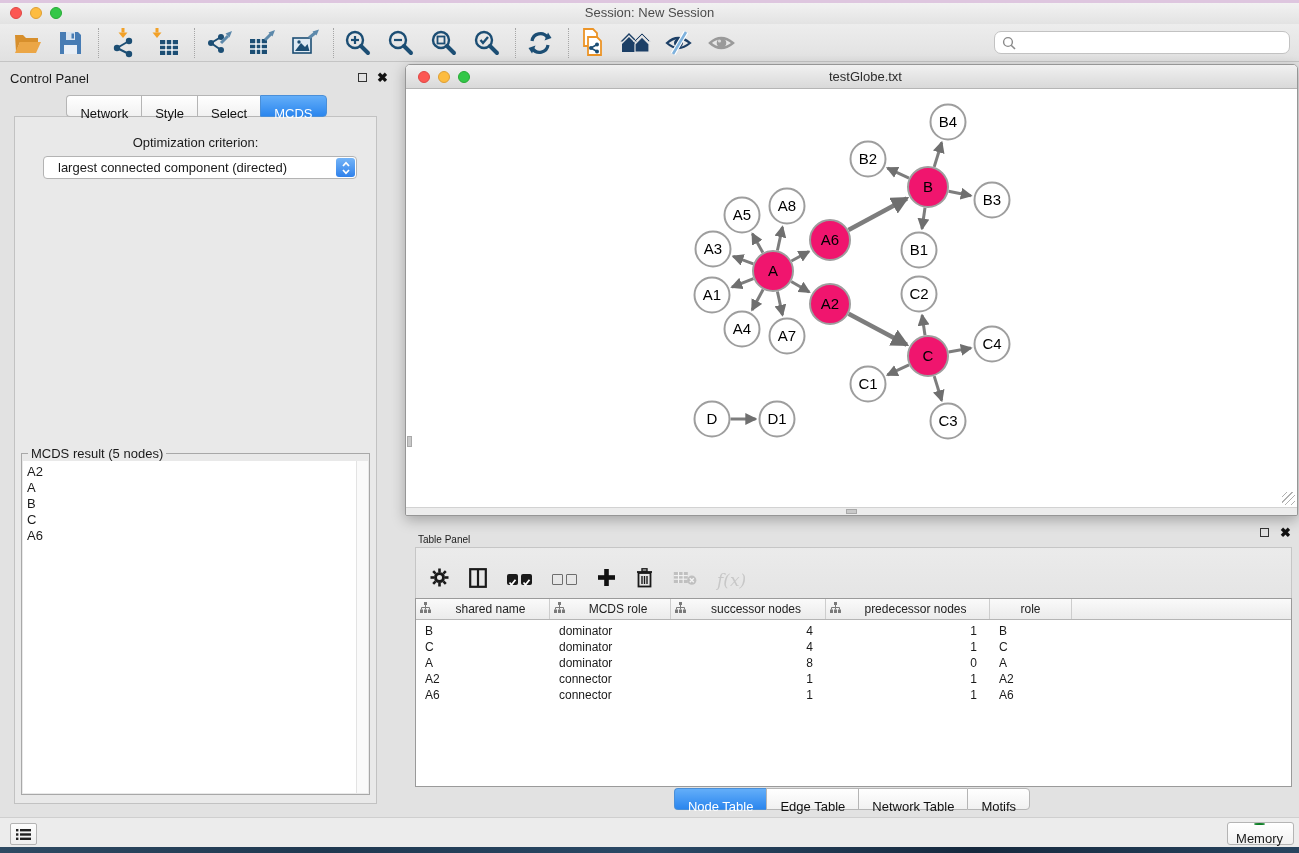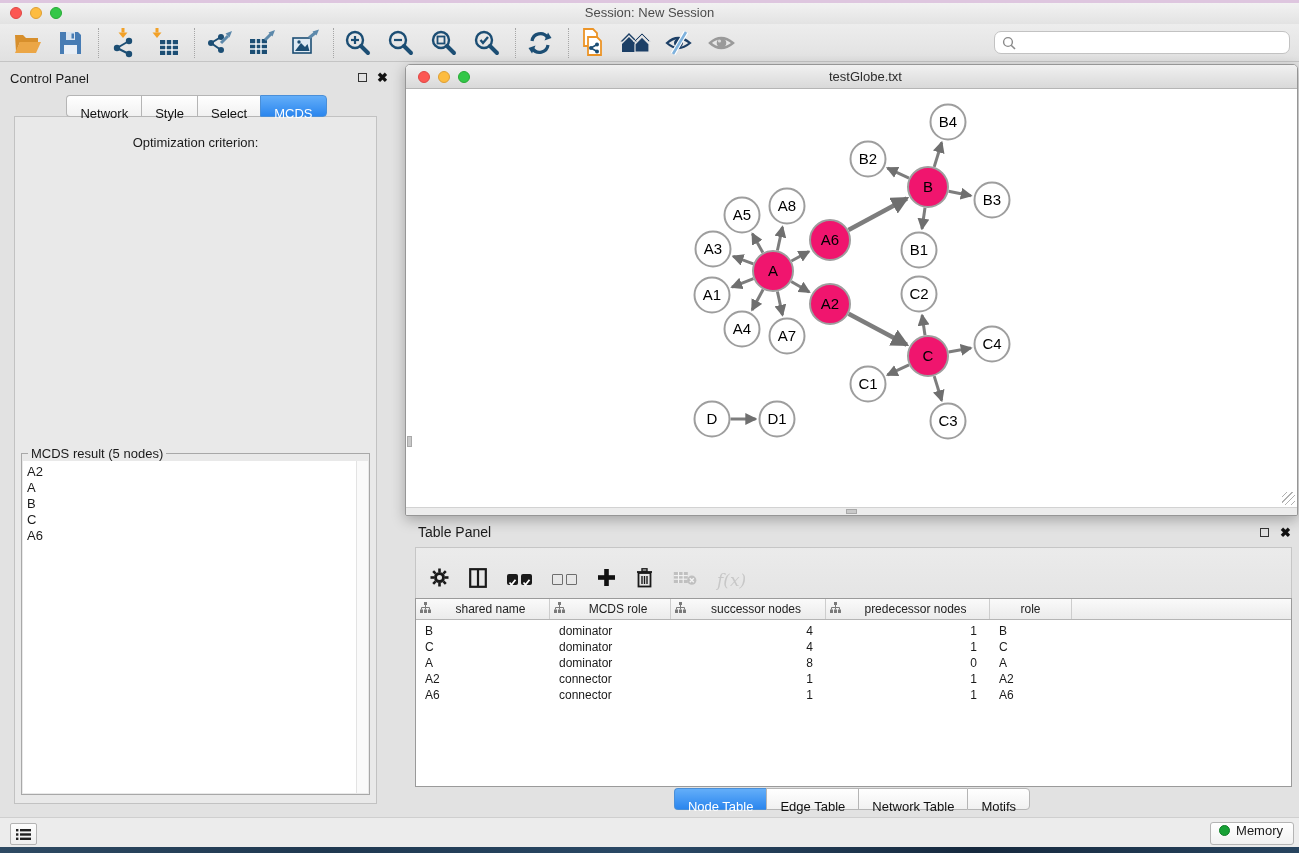--- a/index.html
+++ b/index.html
@@ -94,21 +94,21 @@
   .net-hbar { position:absolute; bottom:0; left:0; right:0; height:8px; background:#ececec; border-top:1px solid #d2d2d2; border-radius:0 0 2px 2px; }
   .net-hthumb { position:absolute; left:440px; top:1px; width:11px; height:5px; background:#c9c9c9; border:1px solid #a9a9a9; }
   .net-vthumb { position:absolute; left:1px; top:346px; width:5px; height:11px; background:#c9c9c9; border:1px solid #a9a9a9; }
   .net-resize {
     position:absolute; right:2px; bottom:2px; width:13px; height:13px;
     background:repeating-linear-gradient(135deg, transparent 0 3px, #b0b0b0 3px 4px);
   }
   .graph-label { font-size:15px; fill:#000; font-family:"Liberation Sans",sans-serif; }
   
   .table-panel { position:absolute; left:405px; top:520px; width:894px; height:297px; }
-  .tp-title { position:absolute; left:13px; top:4px; font-size:14px; }
+  .tp-title { position:absolute; left:13px; top:14px; font-size:10px; }
   .tp-float { left:855px; top:8px; }
   .tp-close { left:875px; top:6px; }
   .tp-toolbar {
     position:absolute; left:10px; top:27px; width:877px; height:65px;
     background:linear-gradient(#ebebeb,#e3e3e3); border:1px solid #c6c6c6;
     display:flex; align-items:center; padding-left:14px; gap:20px;
   }
   .pair { display:flex; gap:3px; }
   .cb { width:11px; height:11px; }
   .cb.checked { background:#1a1a1a; border-radius:2px; }
@@ -133,21 +133,21 @@
   
   .status-bar { position:absolute; left:0; top:817px; width:100%; height:30px; background:#ececec; border-top:1px solid #cfcfcf; }
   .list-btn {
     position:absolute; left:10px; top:5px; width:27px; height:22px;
     background:linear-gradient(#fdfdfd,#efefef); border:1px solid #b4b4b4; border-radius:2px;
     display:flex; align-items:center; justify-content:center;
   }
   .memory-btn {
     position:absolute; right:5px; top:4px; height:23px; padding:0 10px 7px 8px;
     display:flex; align-items:center; gap:6px; font-size:13px;
-    background:linear-gradient(#ffffff,#f1f1f1); border:1px solid #b4b4b4; border-radius:3px;
+    background:linear-gradient(#ffffff,#f1f1f1); border:1px solid #b4b4b4; border-radius:3px;flex-direction:column;
   }
   .mem-dot { width:11px; height:11px; border-radius:50%; background:#17a135; border:1px solid #0e7d26; }
   .desktop-strip {
     position:absolute; left:0; top:847px; width:100%; height:6px;
     background:linear-gradient(90deg,#2e4a63,#1f3850 25%,#2a4966 50%,#16293e 75%,#27445f);
   }
 </style>
 </head>
 <body>
 
@@ -323,20 +323,29 @@
     <span class="float-icon cp-float"></span>
     <span class="close-icon cp-close">✖</span>
     <div class="seg-tabs cp-tabs">
         <span class="seg-tab">Network</span>
         <span class="seg-tab">Style</span>
         <span class="seg-tab">Select</span>
         <span class="seg-tab active">MCDS</span>
       </div>
     <div class="cp-box">
       <div class="opt-label">Optimization criterion:</div>
+      <div class="cp-select">
+        <span class="sel-text">largest connected component (directed)</span>
+        <span class="sel-stepper">
+          <svg width="10" height="14" viewBox="0 0 10 14">
+              <polyline points="2,5 5,1.7 8,5" fill="none" stroke="#fff" stroke-width="1.7"></polyline>
+              <polyline points="2,9 5,12.3 8,9" fill="none" stroke="#fff" stroke-width="1.7"></polyline>
+            </svg>
+        </span>
+      </div>
       <div class="mcds-result">
         <span class="mcds-legend">MCDS result (5 nodes)</span>
         <div class="mcds-list">
             <div class="list-item">A2</div>
             <div class="list-item">A</div>
             <div class="list-item">B</div>
             <div class="list-item">C</div>
             <div class="list-item">A6</div>
           </div>
         <div class="mcds-scroll"></div>

